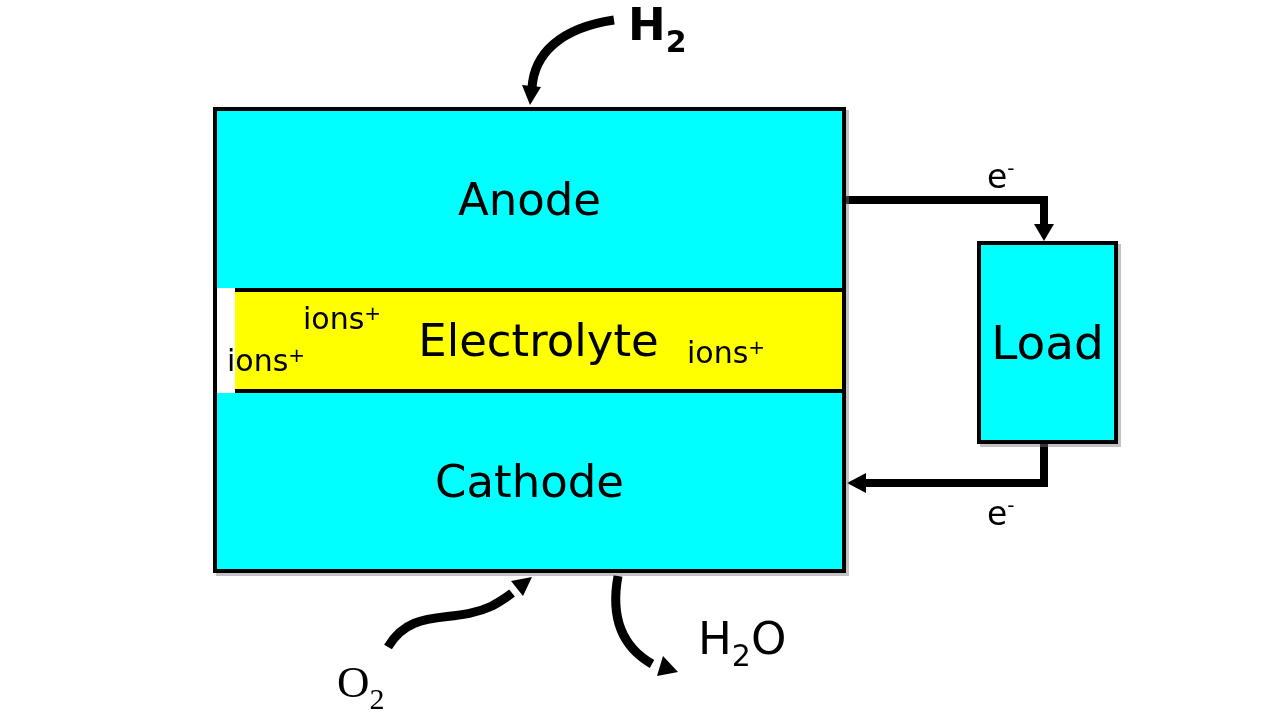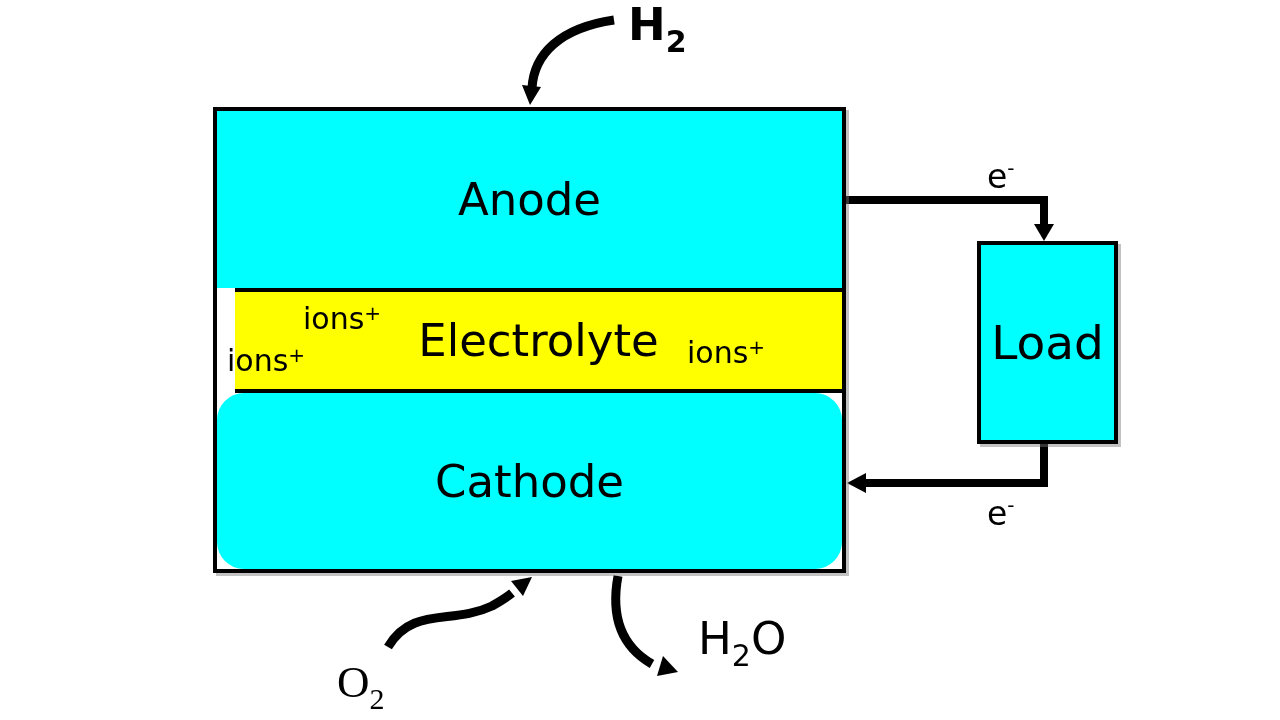--- a/index.html
+++ b/index.html
@@ -50,21 +50,20 @@
   .band-electrolyte {
     height: 105px;
     background: var(--electrolyte);
     border-top: 4px solid var(--outline);
     border-bottom: 4px solid var(--outline);
     margin-left: 18px;
   }
   .band-cathode {
     height: 176px;
     background: var(--electrode);
-    border-radius: 27px;
   }
   .band-label {
     font-size: 45px;
     line-height: 1;
     white-space: nowrap;
   }
 
   
   .load-box {
     position: absolute;

